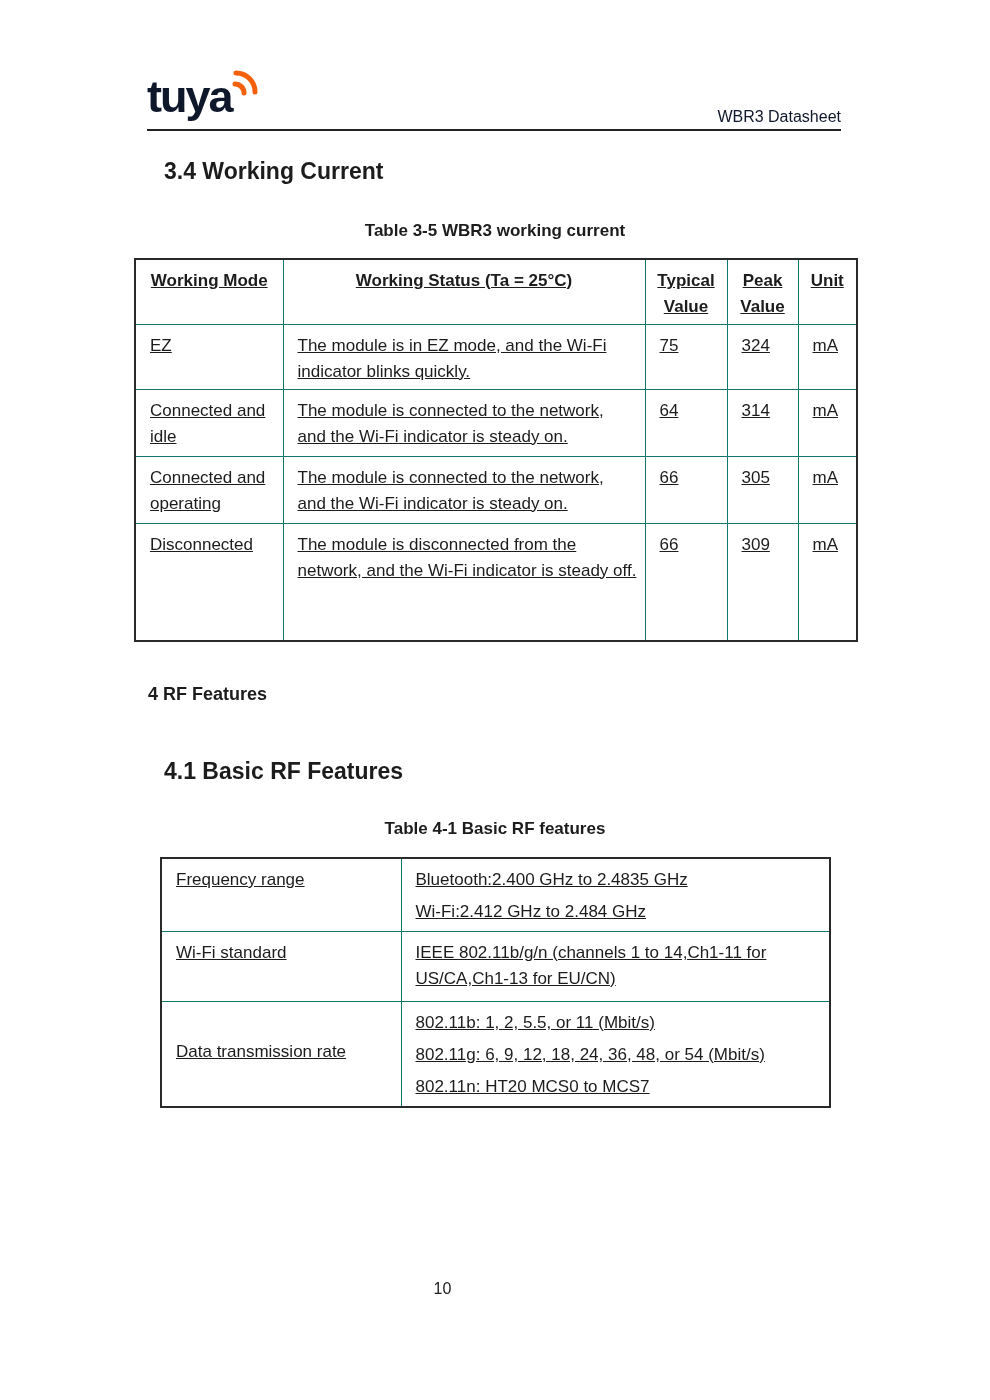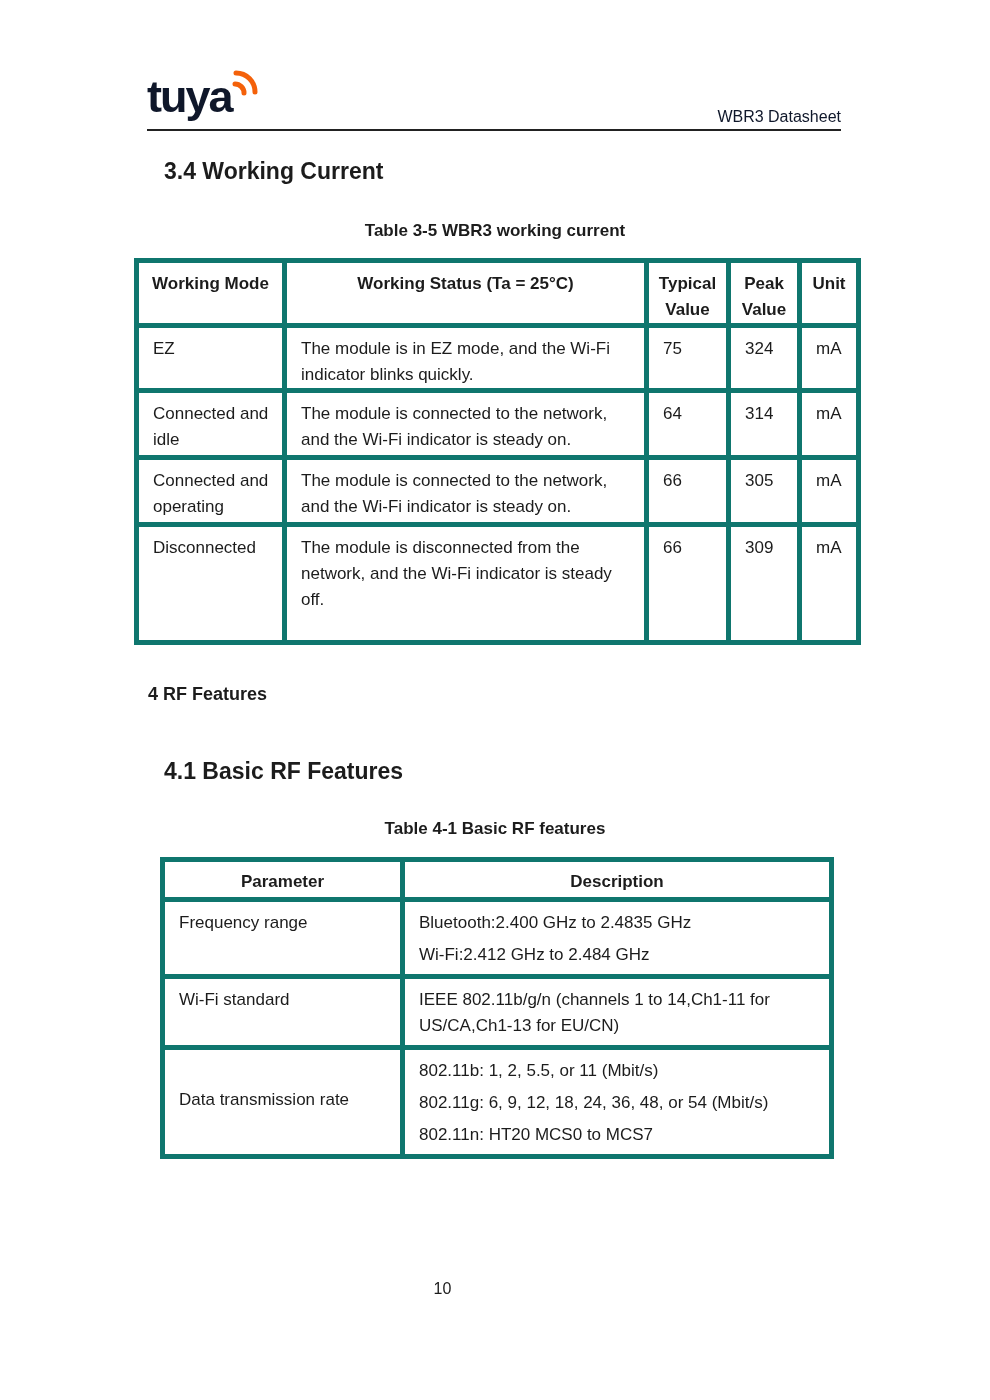--- a/index.html
+++ b/index.html
@@ -38,23 +38,23 @@
     position: absolute; left: 134px; width: 722px; text-align: center;
     font-size: 17px; font-weight: bold;
   }
   .cap-1 { top: 221px; }
   .cap-2 { top: 819px; }
 
   
   table { border-collapse: collapse; table-layout: fixed; }
   .tbl { position: absolute; border: 2px solid #2a2a2a; }
   .tbl th, .tbl td {
-    border: 5px solid #0f766e;
+    border: 1px solid #0f766e;
     font-size: 17px; line-height: 26px;
-    vertical-align: top; overflow: hidden;
+    vertical-align: top; overflow: hidden; text-decoration: underline;
   }
   .tbl th { font-weight: bold; text-align: center; padding: 8px 4px 0 4px; }
   .tbl td { padding: 8px 8px 0 14px; text-align: left; }
 
   .tbl-wc { left: 134px; top: 258px; width: 722px; }
   .tbl-wc col.c1 { width: 148px; }
   .tbl-wc col.c2 { width: 362px; }
   .tbl-wc col.c3 { width: 82px; }
   .tbl-wc col.c4 { width: 71px; }
   .tbl-wc col.c5 { width: 59px; }
@@ -152,24 +152,20 @@
   <div class="h-main h-rf">4 RF Features</div>
   <div class="h-sub h-brf">4.1 Basic RF Features</div>
   <div class="tbl-caption cap-2">Table 4-1 Basic RF features</div>
 
   <table class="tbl tbl-brf">
     <colgroup>
         <col class="c1">
         <col class="c2">
       </colgroup>
     <tbody>
-        <tr class="hdr">
-      <th>Parameter</th>
-      <th>Description</th>
-    </tr>
     <tr class="r1">
       <td>Frequency range</td>
       <td>
         <div class="cell-p">Bluetooth:2.400 GHz to 2.4835 GHz</div>
         <div class="cell-p">Wi-Fi:2.412 GHz to 2.484 GHz</div>
       </td>
     </tr>
     <tr class="r2">
       <td>Wi-Fi standard</td>
       <td>

